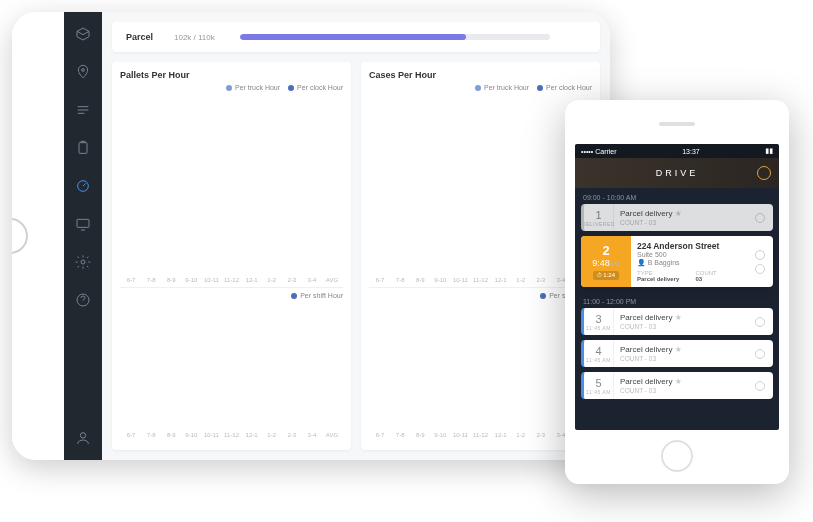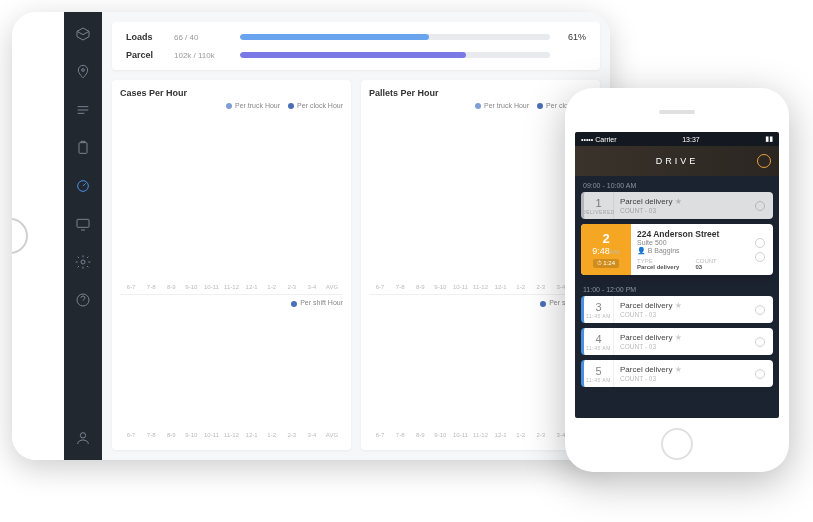--- a/index.html
+++ b/index.html
@@ -45,21 +45,21 @@
 .chart-upper{height:58%;border-bottom:1px solid #f0f0f0;margin-bottom:4px}
 .chart-lower{height:42%}
 .bars{display:flex;align-items:flex-end;height:calc(100% - 10px);gap:2px;padding:0 2px}
 .bars .grp{flex:1;display:flex;align-items:flex-end;gap:1px;justify-content:center}
 .bars .grp .b{width:3px;border-radius:1px 1px 0 0}
 .bars .grp .b.c1{background:#9db5e0}
 .bars .grp .b.c2{background:#5a7dc4}
 .xlabels{display:flex;gap:2px;padding:0 2px}
 .xlabels span{flex:1;text-align:center;font-size:6px;color:#bbb}
 
-.phone{position:absolute;right:24px;top:88px;width:224px;height:384px;background:#fff;border-radius:28px;box-shadow:0 10px 40px rgba(0,0,0,.28)}
+.phone{position:absolute;right:24px;top:100px;width:224px;height:384px;background:#fff;border-radius:14px;box-shadow:0 10px 40px rgba(0,0,0,.28)}
 .phone-screen{position:absolute;inset:44px 10px 54px;background:#1c2330;border-radius:2px;overflow:hidden;display:flex;flex-direction:column}
 .phone-speaker{position:absolute;top:22px;left:50%;transform:translateX(-50%);width:36px;height:4px;background:#e0e0e0;border-radius:2px}
 .phone-home{position:absolute;bottom:12px;left:50%;transform:translateX(-50%);width:32px;height:32px;border:2px solid #e0e0e0;border-radius:50%}
 .phone-status{height:14px;background:rgba(0,0,0,.3);color:#fff;font-size:7px;display:flex;align-items:center;justify-content:space-between;padding:0 6px}
 .phone-header{height:30px;background:linear-gradient(90deg,#3a332b,#2b2622);color:#fff;display:flex;align-items:center;justify-content:center;font-size:9px;letter-spacing:3px;position:relative}
 .phone-header .wheel{position:absolute;right:8px;width:14px;height:14px;border:1.5px solid #e6a23c;border-radius:50%}
 .ph-section{font-size:7px;color:#8a93a0;padding:6px 8px 3px}
 .ph-list{padding:0 6px}
 .ph-item{background:#fff;border-radius:4px;margin-bottom:5px;display:flex;overflow:hidden;border-left:3px solid #4a90e2}
 .ph-item.done{border-left-color:#d0d0d0;opacity:.85}
@@ -141,89 +141,81 @@
       <div class="icn bottom">
           <svg viewBox="0 0 24 24">
             <circle cx="12" cy="8" r="4"></circle>
             <path d="M4 21c0-4 4-6 8-6s8 2 8 6"></path>
           </svg>
         </div>
     </div>
     <div class="main">
       <div class="progress">
         <div class="prow">
-          <span class="lab">Loads</span>
-          <span class="frac">66 / 40</span>
-          <div class="bar">
-              <div class="fill" id="fill-loads" style="width: 61%; background: rgb(106, 164, 239);"></div>
-            </div>
-          <span class="pct" id="pct-loads">61%</span>
-        </div>
-        <div class="prow">
           <span class="lab">Parcel</span>
           <span class="frac">102k / 110k</span>
           <div class="bar">
               <div class="fill" id="fill-pallets" style="width: 73%; background: rgb(123, 121, 230);"></div>
             </div>
           <span class="pct" id="pct-pallets"></span>
         </div>
       </div>
       <div class="charts" id="charts">
           <div class="chart-card">
-            <h4>Cases Per Hour</h4>
+            <h4>Pallets Per Hour</h4>
     <div class="legend">
               <span class="l1">Per truck Hour</span>
               <span class="l2">Per clock Hour</span>
             </div>
     <div class="chart-body">
       <div class="chart-upper">
                 <div class="bars">
                   <div class="grp">
+                    <div class="b c1" style="height:56.25%"></div>
+                    <div class="b c2" style="height:62.5%"></div>
+                  </div>
+                  <div class="grp">
+                    <div class="b c1" style="height:87.5%"></div>
+                    <div class="b c2" style="height:90%"></div>
+                  </div>
+                  <div class="grp">
+                    <div class="b c1" style="height:65%"></div>
+                    <div class="b c2" style="height:72.5%"></div>
+                  </div>
+                  <div class="grp">
+                    <div class="b c1" style="height:82.5%"></div>
+                    <div class="b c2" style="height:87.5%"></div>
+                  </div>
+                  <div class="grp">
                     <div class="b c1" style="height:60%"></div>
-                    <div class="b c2" style="height:65%"></div>
-                  </div>
-                  <div class="grp">
-                    <div class="b c1" style="height:90%"></div>
-                    <div class="b c2" style="height:92.5%"></div>
-                  </div>
-                  <div class="grp">
-                    <div class="b c1" style="height:70%"></div>
-                    <div class="b c2" style="height:75%"></div>
-                  </div>
-                  <div class="grp">
-                    <div class="b c1" style="height:85%"></div>
-                    <div class="b c2" style="height:90%"></div>
-                  </div>
-                  <div class="grp">
-                    <div class="b c1" style="height:60%"></div>
-                    <div class="b c2" style="height:80%"></div>
+                    <div class="b c2" style="height:75%"></div>
+                  </div>
+                  <div class="grp">
+                    <div class="b c1" style="height:77.5%"></div>
+                    <div class="b c2" style="height:82.5%"></div>
+                  </div>
+                  <div class="grp">
+                    <div class="b c1" style="height:75%"></div>
+                    <div class="b c2" style="height:85%"></div>
+                  </div>
+                  <div class="grp">
+                    <div class="b c1" style="height:55.00000000000001%"></div>
+                    <div class="b c2" style="height:52.5%"></div>
                   </div>
                   <div class="grp">
                     <div class="b c1" style="height:80%"></div>
-                    <div class="b c2" style="height:85%"></div>
-                  </div>
-                  <div class="grp">
-                    <div class="b c1" style="height:80%"></div>
-                    <div class="b c2" style="height:90%"></div>
-                  </div>
-                  <div class="grp">
-                    <div class="b c1" style="height:60%"></div>
-                    <div class="b c2" style="height:55.00000000000001%"></div>
-                  </div>
-                  <div class="grp">
-                    <div class="b c1" style="height:82.5%"></div>
-                    <div class="b c2" style="height:77.5%"></div>
-                  </div>
-                  <div class="grp">
-                    <div class="b c1" style="height:70%"></div>
-                    <div class="b c2" style="height:75%"></div>
-                  </div>
-                  <div class="grp">
-                    <div class="b c1" style="height:75%"></div>
-                    <div class="b c2" style="height:77.5%"></div>
+                    <div class="b c2" style="height:75%"></div>
+                  </div>
+                  <div class="grp">
+                    <div class="b c1" style="height:67.5%"></div>
+                    <div class="b c2" style="height:72.5%"></div>
+                  </div>
+                  <div class="grp">
+                    <div class="b c1" style="height:72.5%"></div>
+                    <div class="b c2" style="height:75%"></div>
                   </div>
                 </div>
                 <div class="xlabels">
                   <span>6-7</span>
                   <span>7-8</span>
                   <span>8-9</span>
                   <span>9-10</span>
                   <span>10-11</span>
                   <span>11-12</span>
                   <span>12-1</span>
@@ -232,121 +224,121 @@
                   <span>3-4</span>
                   <span>AVG</span>
                 </div>
               </div>
       <div class="legend">
                 <span class="l3">Per shift Hour</span>
               </div>
       <div class="chart-lower">
                 <div class="bars">
                   <div class="grp">
-                    <div class="b c2" style="height:55.00000000000001%"></div>
-                  </div>
-                  <div class="grp">
-                    <div class="b c2" style="height:85%"></div>
+                    <div class="b c2" style="height:52.5%"></div>
+                  </div>
+                  <div class="grp">
+                    <div class="b c2" style="height:82.5%"></div>
+                  </div>
+                  <div class="grp">
+                    <div class="b c2" style="height:77.5%"></div>
+                  </div>
+                  <div class="grp">
+                    <div class="b c2" style="height:87.5%"></div>
+                  </div>
+                  <div class="grp">
+                    <div class="b c2" style="height:62.5%"></div>
                   </div>
                   <div class="grp">
                     <div class="b c2" style="height:80%"></div>
                   </div>
                   <div class="grp">
-                    <div class="b c2" style="height:90%"></div>
-                  </div>
-                  <div class="grp">
-                    <div class="b c2" style="height:65%"></div>
-                  </div>
-                  <div class="grp">
-                    <div class="b c2" style="height:82.5%"></div>
-                  </div>
-                  <div class="grp">
-                    <div class="b c2" style="height:75%"></div>
-                  </div>
-                  <div class="grp">
-                    <div class="b c2" style="height:45%"></div>
-                  </div>
-                  <div class="grp">
                     <div class="b c2" style="height:72.5%"></div>
                   </div>
                   <div class="grp">
-                    <div class="b c2" style="height:80%"></div>
-                  </div>
-                  <div class="grp">
-                    <div class="b c2" style="height:75%"></div>
+                    <div class="b c2" style="height:42.5%"></div>
+                  </div>
+                  <div class="grp">
+                    <div class="b c2" style="height:70%"></div>
+                  </div>
+                  <div class="grp">
+                    <div class="b c2" style="height:77.5%"></div>
+                  </div>
+                  <div class="grp">
+                    <div class="b c2" style="height:72.5%"></div>
                   </div>
                 </div>
                 <div class="xlabels">
                   <span>6-7</span>
                   <span>7-8</span>
                   <span>8-9</span>
                   <span>9-10</span>
                   <span>10-11</span>
                   <span>11-12</span>
                   <span>12-1</span>
                   <span>1-2</span>
                   <span>2-3</span>
                   <span>3-4</span>
                   <span>AVG</span>
                 </div>
               </div>
     </div>
           </div>
           <div class="chart-card">
-            <h4>Pallets Per Hour</h4>
+            <h4>Cases Per Hour</h4>
     <div class="legend">
               <span class="l1">Per truck Hour</span>
               <span class="l2">Per clock Hour</span>
             </div>
     <div class="chart-body">
       <div class="chart-upper">
                 <div class="bars">
                   <div class="grp">
-                    <div class="b c1" style="height:56.25%"></div>
-                    <div class="b c2" style="height:62.5%"></div>
-                  </div>
-                  <div class="grp">
-                    <div class="b c1" style="height:87.5%"></div>
+                    <div class="b c1" style="height:60%"></div>
+                    <div class="b c2" style="height:65%"></div>
+                  </div>
+                  <div class="grp">
+                    <div class="b c1" style="height:90%"></div>
+                    <div class="b c2" style="height:92.5%"></div>
+                  </div>
+                  <div class="grp">
+                    <div class="b c1" style="height:70%"></div>
+                    <div class="b c2" style="height:75%"></div>
+                  </div>
+                  <div class="grp">
+                    <div class="b c1" style="height:85%"></div>
                     <div class="b c2" style="height:90%"></div>
                   </div>
                   <div class="grp">
-                    <div class="b c1" style="height:65%"></div>
-                    <div class="b c2" style="height:72.5%"></div>
+                    <div class="b c1" style="height:60%"></div>
+                    <div class="b c2" style="height:80%"></div>
+                  </div>
+                  <div class="grp">
+                    <div class="b c1" style="height:80%"></div>
+                    <div class="b c2" style="height:85%"></div>
+                  </div>
+                  <div class="grp">
+                    <div class="b c1" style="height:80%"></div>
+                    <div class="b c2" style="height:90%"></div>
+                  </div>
+                  <div class="grp">
+                    <div class="b c1" style="height:60%"></div>
+                    <div class="b c2" style="height:55.00000000000001%"></div>
                   </div>
                   <div class="grp">
                     <div class="b c1" style="height:82.5%"></div>
-                    <div class="b c2" style="height:87.5%"></div>
-                  </div>
-                  <div class="grp">
-                    <div class="b c1" style="height:60%"></div>
-                    <div class="b c2" style="height:75%"></div>
-                  </div>
-                  <div class="grp">
-                    <div class="b c1" style="height:77.5%"></div>
-                    <div class="b c2" style="height:82.5%"></div>
+                    <div class="b c2" style="height:77.5%"></div>
+                  </div>
+                  <div class="grp">
+                    <div class="b c1" style="height:70%"></div>
+                    <div class="b c2" style="height:75%"></div>
                   </div>
                   <div class="grp">
                     <div class="b c1" style="height:75%"></div>
-                    <div class="b c2" style="height:85%"></div>
-                  </div>
-                  <div class="grp">
-                    <div class="b c1" style="height:55.00000000000001%"></div>
-                    <div class="b c2" style="height:52.5%"></div>
-                  </div>
-                  <div class="grp">
-                    <div class="b c1" style="height:80%"></div>
-                    <div class="b c2" style="height:75%"></div>
-                  </div>
-                  <div class="grp">
-                    <div class="b c1" style="height:67.5%"></div>
-                    <div class="b c2" style="height:72.5%"></div>
-                  </div>
-                  <div class="grp">
-                    <div class="b c1" style="height:72.5%"></div>
-                    <div class="b c2" style="height:75%"></div>
+                    <div class="b c2" style="height:77.5%"></div>
                   </div>
                 </div>
                 <div class="xlabels">
                   <span>6-7</span>
                   <span>7-8</span>
                   <span>8-9</span>
                   <span>9-10</span>
                   <span>10-11</span>
                   <span>11-12</span>
                   <span>12-1</span>
@@ -355,51 +347,51 @@
                   <span>3-4</span>
                   <span>AVG</span>
                 </div>
               </div>
       <div class="legend">
                 <span class="l3">Per shift Hour</span>
               </div>
       <div class="chart-lower">
                 <div class="bars">
                   <div class="grp">
-                    <div class="b c2" style="height:52.5%"></div>
+                    <div class="b c2" style="height:55.00000000000001%"></div>
+                  </div>
+                  <div class="grp">
+                    <div class="b c2" style="height:85%"></div>
+                  </div>
+                  <div class="grp">
+                    <div class="b c2" style="height:80%"></div>
+                  </div>
+                  <div class="grp">
+                    <div class="b c2" style="height:90%"></div>
+                  </div>
+                  <div class="grp">
+                    <div class="b c2" style="height:65%"></div>
                   </div>
                   <div class="grp">
                     <div class="b c2" style="height:82.5%"></div>
                   </div>
                   <div class="grp">
-                    <div class="b c2" style="height:77.5%"></div>
-                  </div>
-                  <div class="grp">
-                    <div class="b c2" style="height:87.5%"></div>
-                  </div>
-                  <div class="grp">
-                    <div class="b c2" style="height:62.5%"></div>
+                    <div class="b c2" style="height:75%"></div>
+                  </div>
+                  <div class="grp">
+                    <div class="b c2" style="height:45%"></div>
+                  </div>
+                  <div class="grp">
+                    <div class="b c2" style="height:72.5%"></div>
                   </div>
                   <div class="grp">
                     <div class="b c2" style="height:80%"></div>
                   </div>
                   <div class="grp">
-                    <div class="b c2" style="height:72.5%"></div>
-                  </div>
-                  <div class="grp">
-                    <div class="b c2" style="height:42.5%"></div>
-                  </div>
-                  <div class="grp">
-                    <div class="b c2" style="height:70%"></div>
-                  </div>
-                  <div class="grp">
-                    <div class="b c2" style="height:77.5%"></div>
-                  </div>
-                  <div class="grp">
-                    <div class="b c2" style="height:72.5%"></div>
+                    <div class="b c2" style="height:75%"></div>
                   </div>
                 </div>
                 <div class="xlabels">
                   <span>6-7</span>
                   <span>7-8</span>
                   <span>8-9</span>
                   <span>9-10</span>
                   <span>10-11</span>
                   <span>11-12</span>
                   <span>12-1</span>

